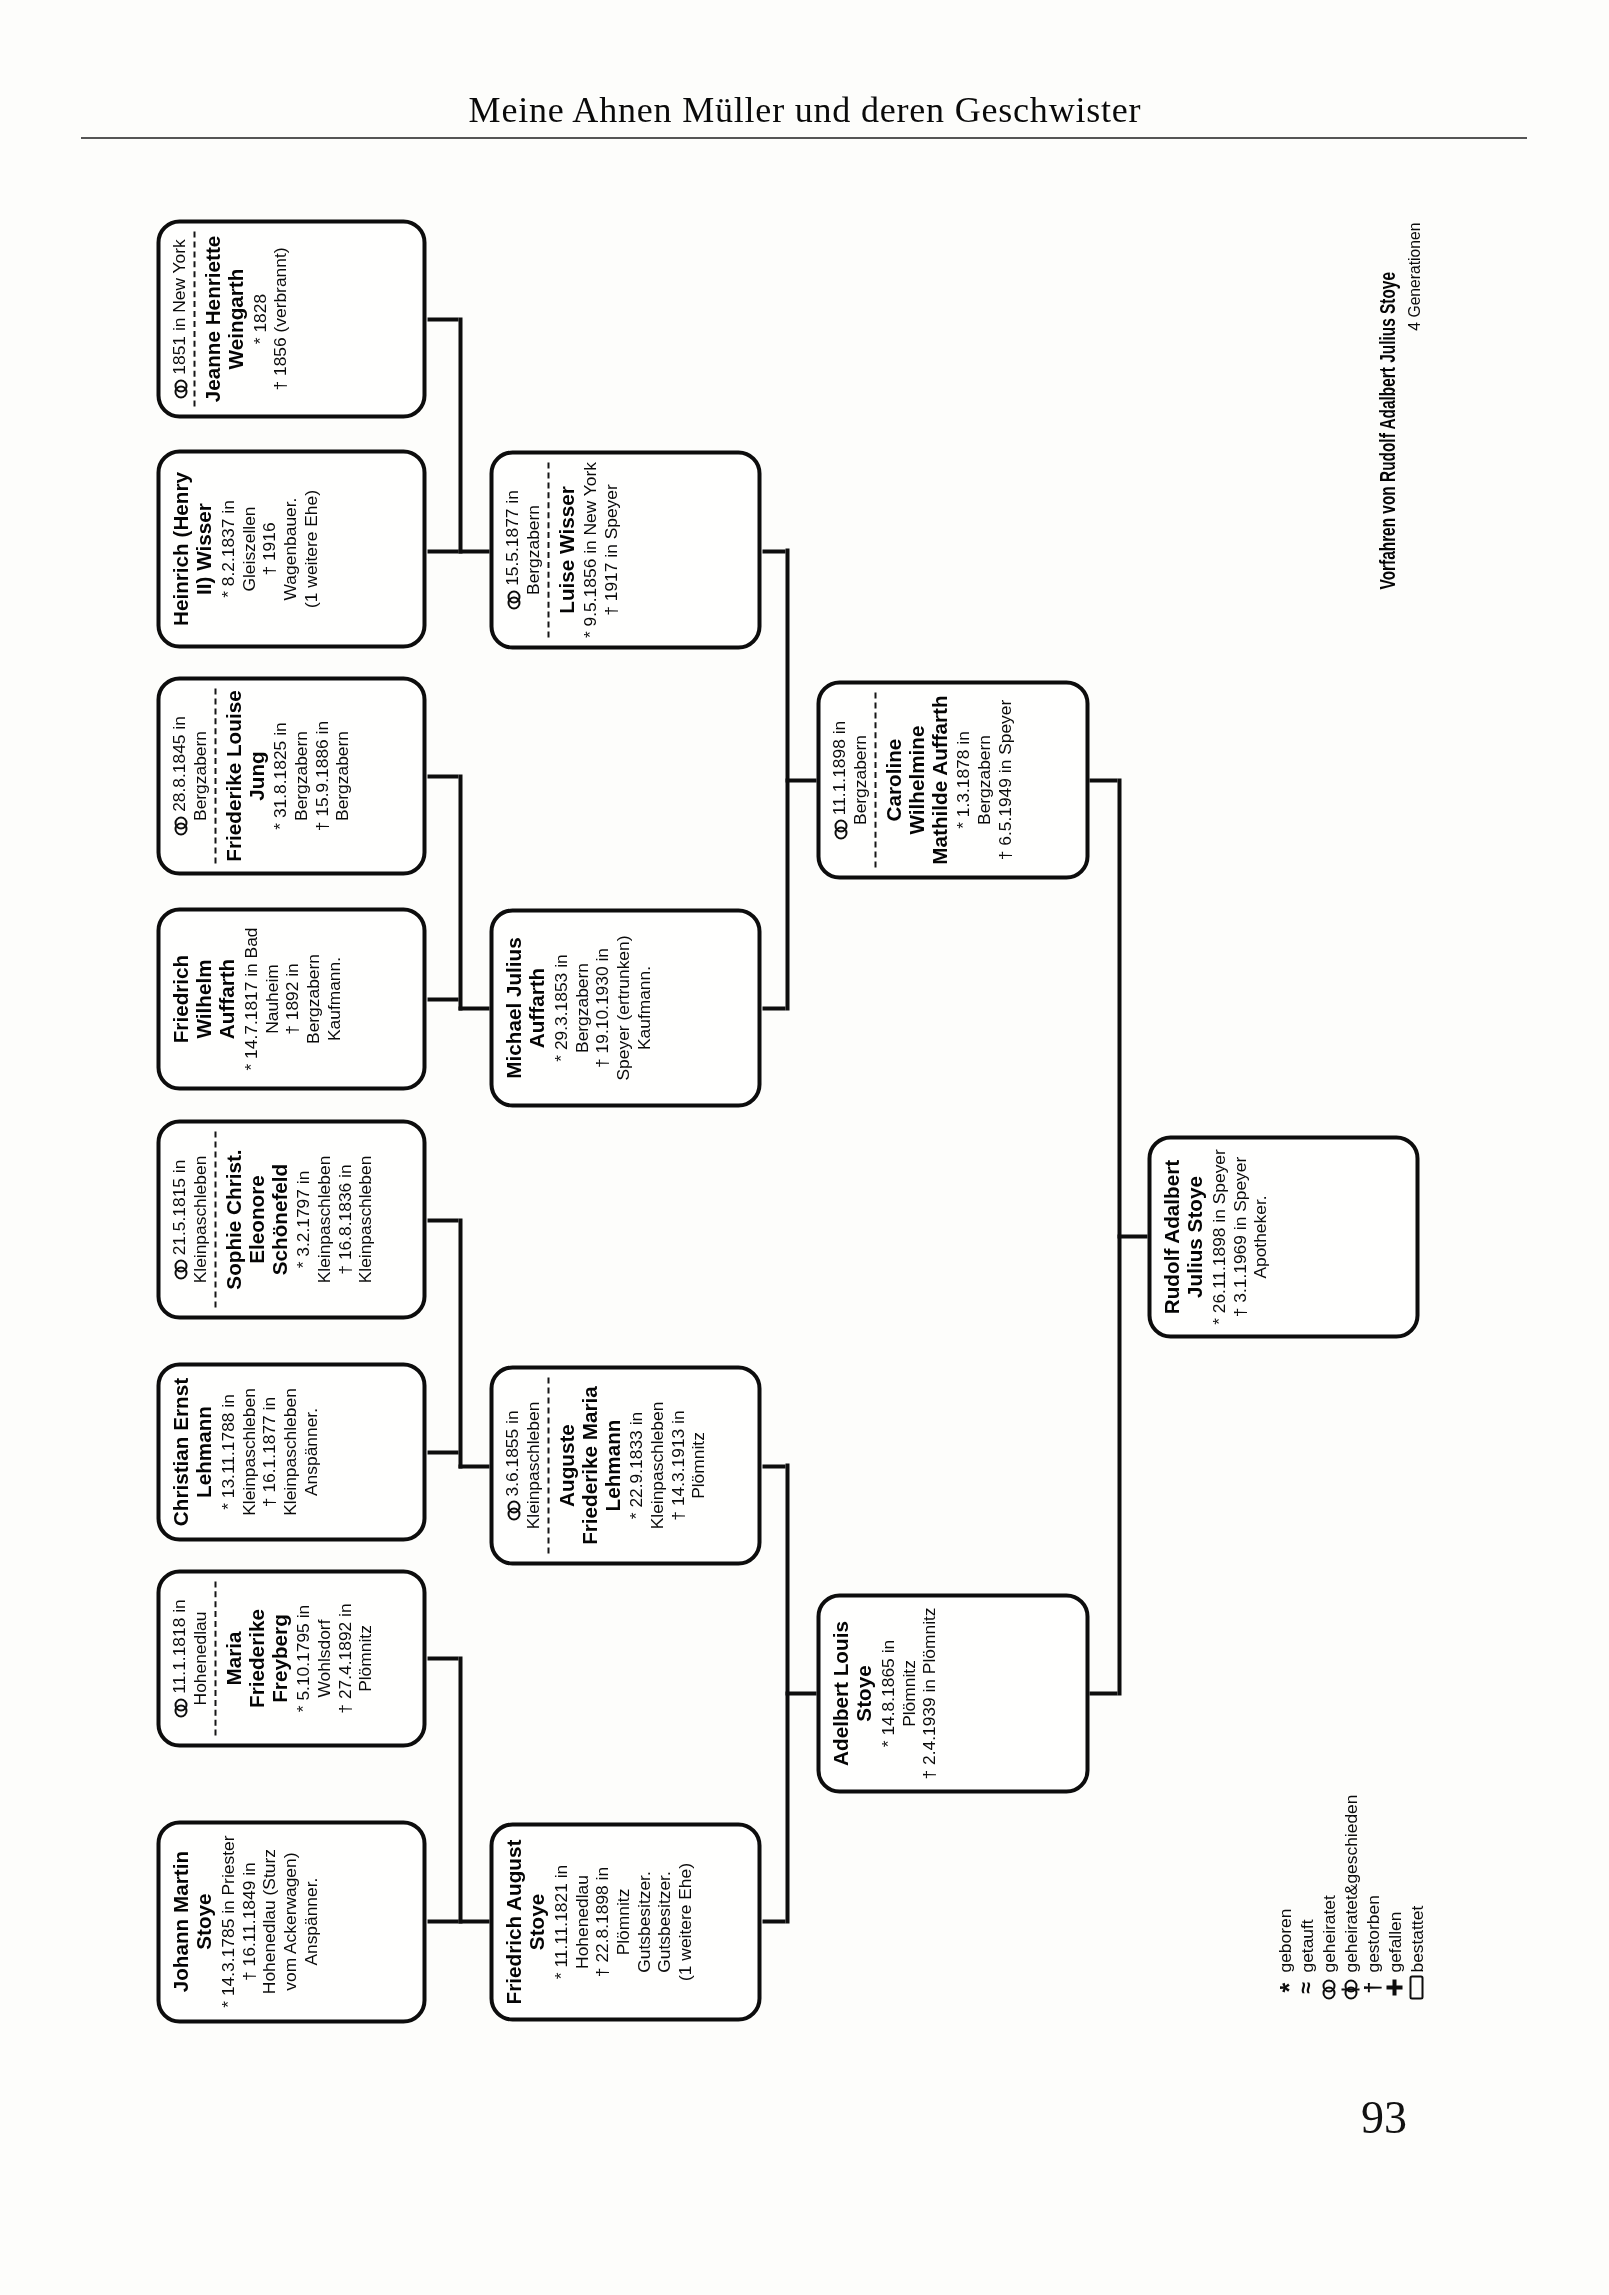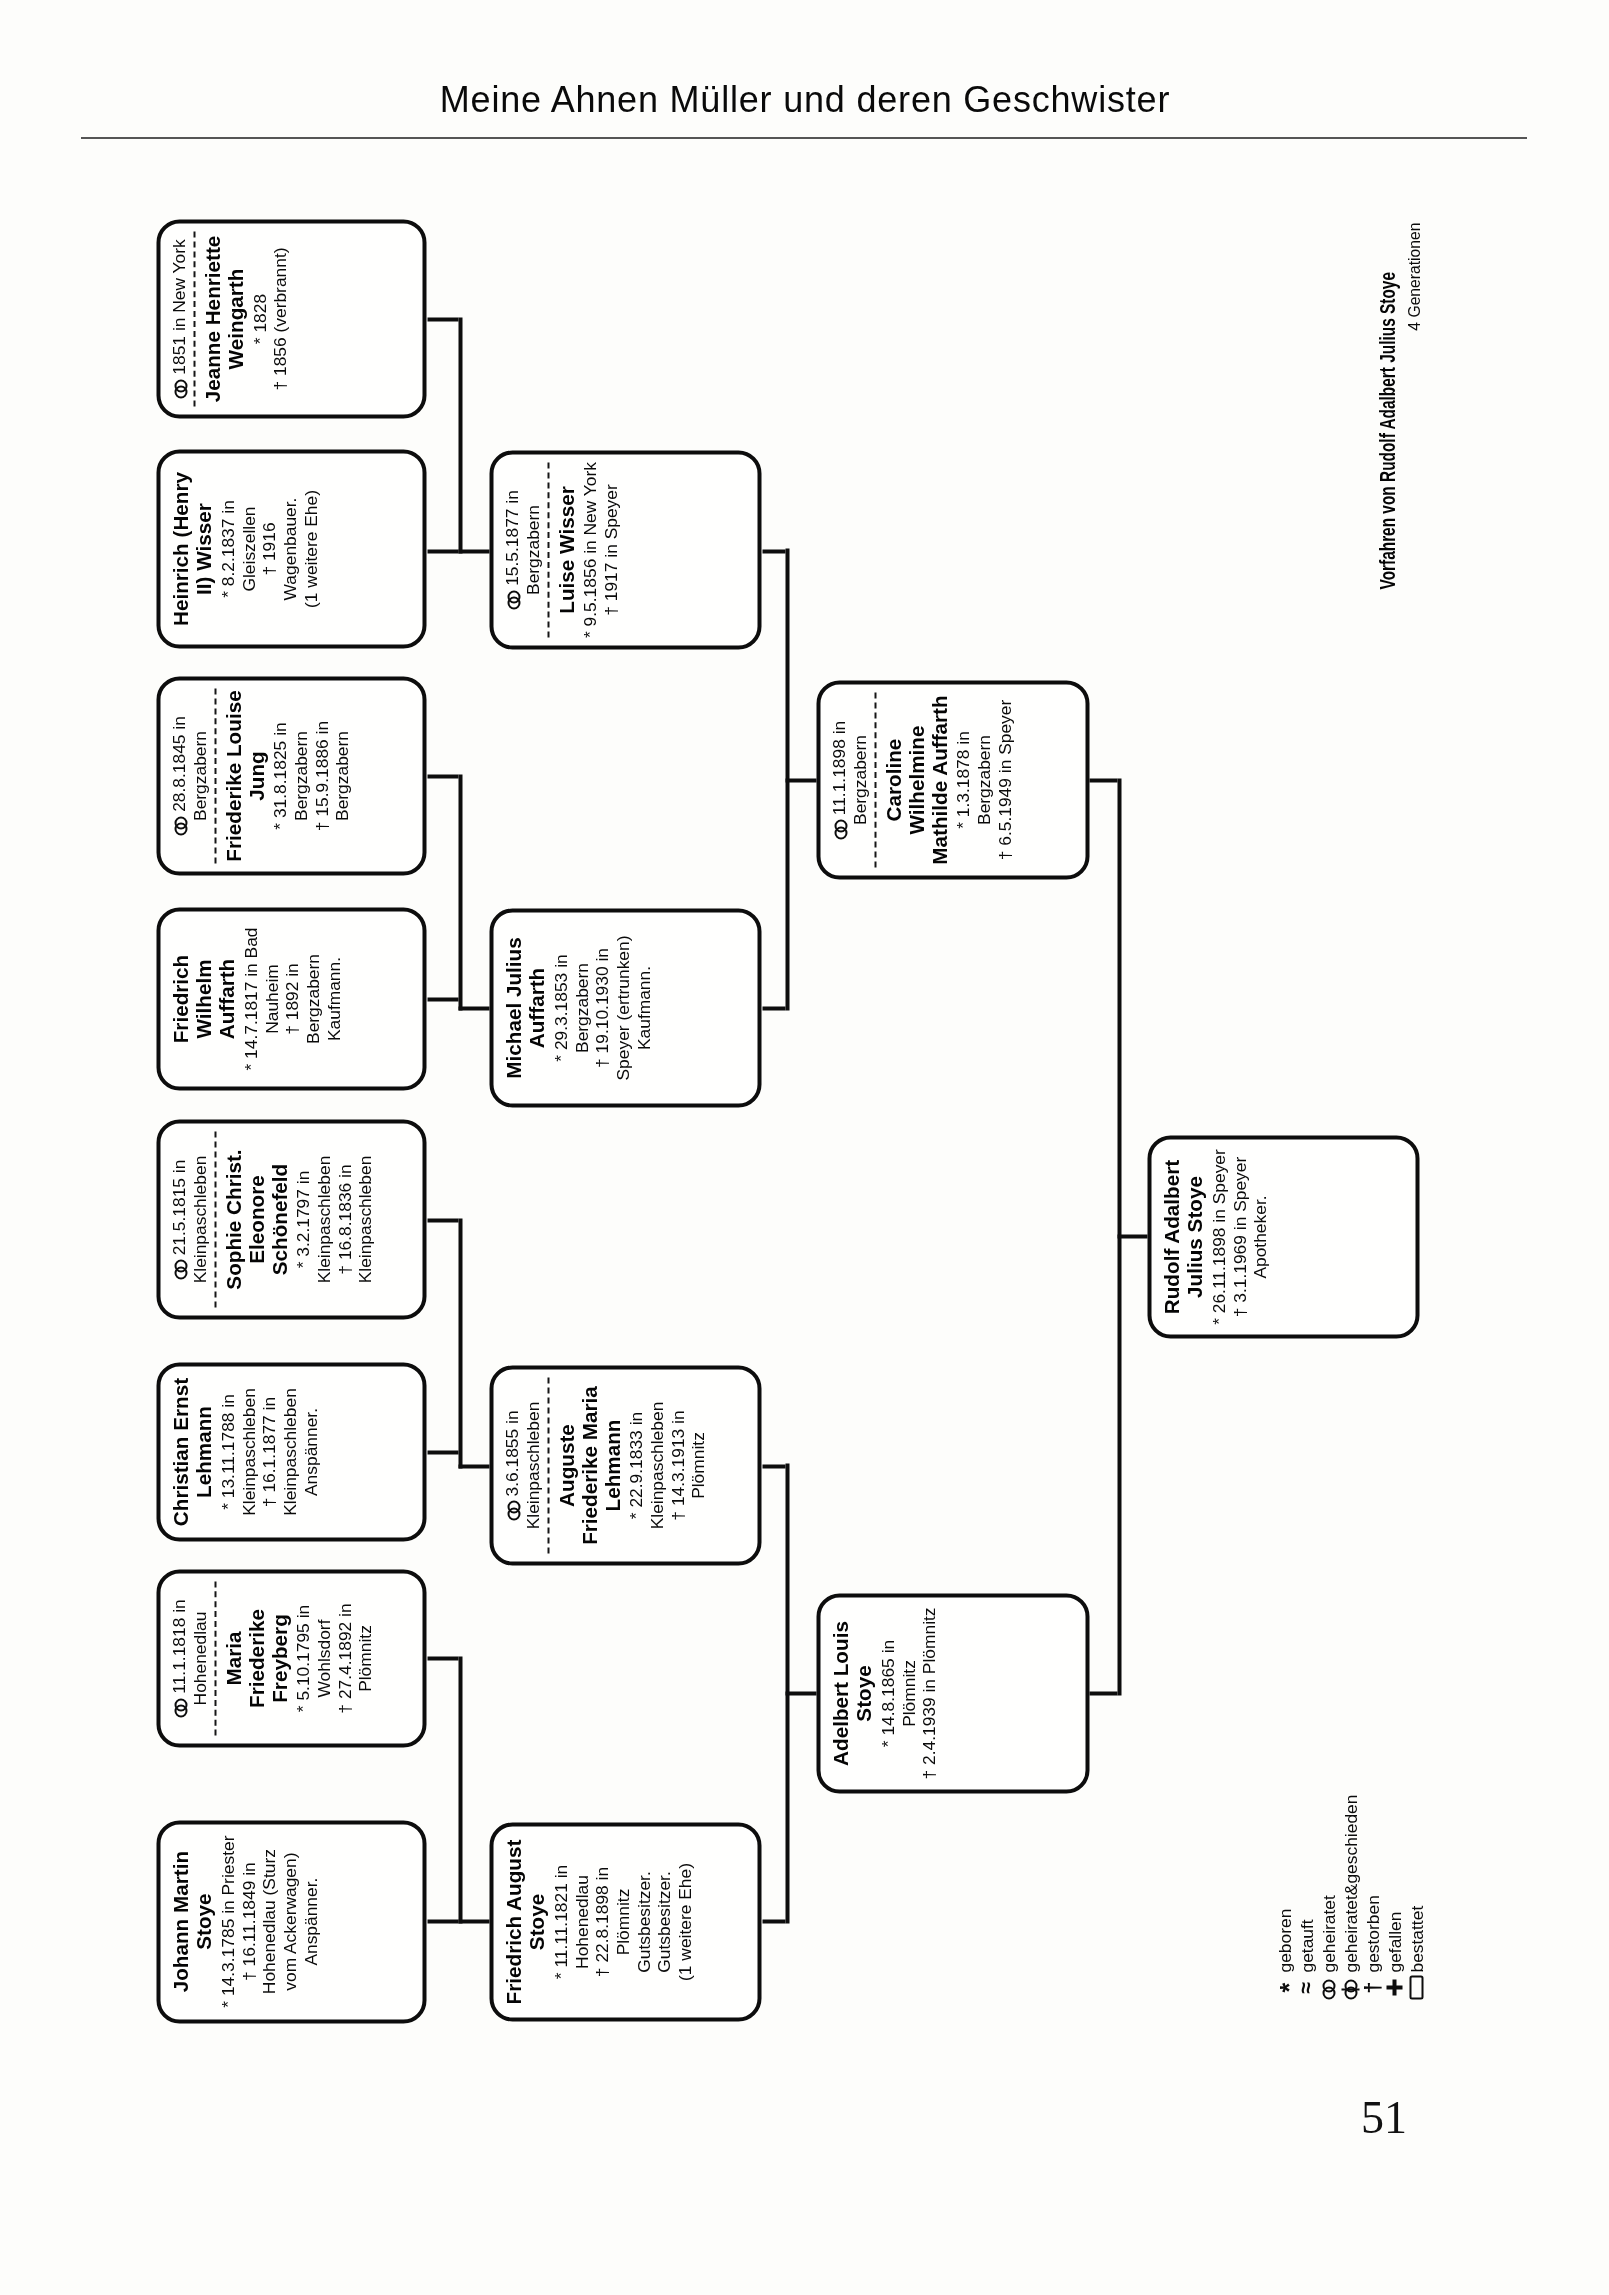--- a/index.html
+++ b/index.html
@@ -1,19 +1,19 @@
 <!DOCTYPE html>
 <html style="font-size:13.2px"><head>
 <meta charset="utf-8">
 <style>
   html,body{margin:0;padding:0;}
   body{width:1610px;height:2295px;position:relative;background:#fdfdfb;overflow:hidden;
        font-family:"Liberation Sans",sans-serif;color:#0b0b0b;}
-  .page-header{position:absolute;left:0;top:79px;width:1610px;text-align:center;
-       font-family:Liberation Sans, sans-serif;font-size:36px;letter-spacing:0.8px;color:#0a0a0a;}
+  .page-header{position:absolute;left:0;top:89px;width:1610px;text-align:center;
+       font-family:Liberation Serif, serif;font-size:36px;letter-spacing:0.8px;color:#0a0a0a;}
   .header-rule{position:absolute;left:81px;top:137px;width:1446px;height:1.7px;background:#555;}
   .page-number{position:absolute;left:1361px;top:2091px;font-family:"Liberation Serif",serif;
        font-size:46px;color:#111;}
 
   
   .tree-canvas{position:absolute;left:-141px;top:414px;width:1886px;height:1357px;
        transform:rotate(-90deg);}
 
   .pbox{position:absolute;box-sizing:border-box;border:4.1px solid #0d0d0d;border-radius:23px;
        background:#fffffe;display:flex;flex-direction:column;align-items:center;
@@ -235,14 +235,14 @@
     <div class="legend-row">
       <span class="lsym">
           <span class="sym-coffin"></span>
         </span>
       <span class="llab">bestattet</span>
     </div>
   </div>
 
 </div>
 
-<div class="page-number">51</div>
+<div class="page-number">93</div>
 
 
 </body></html>

